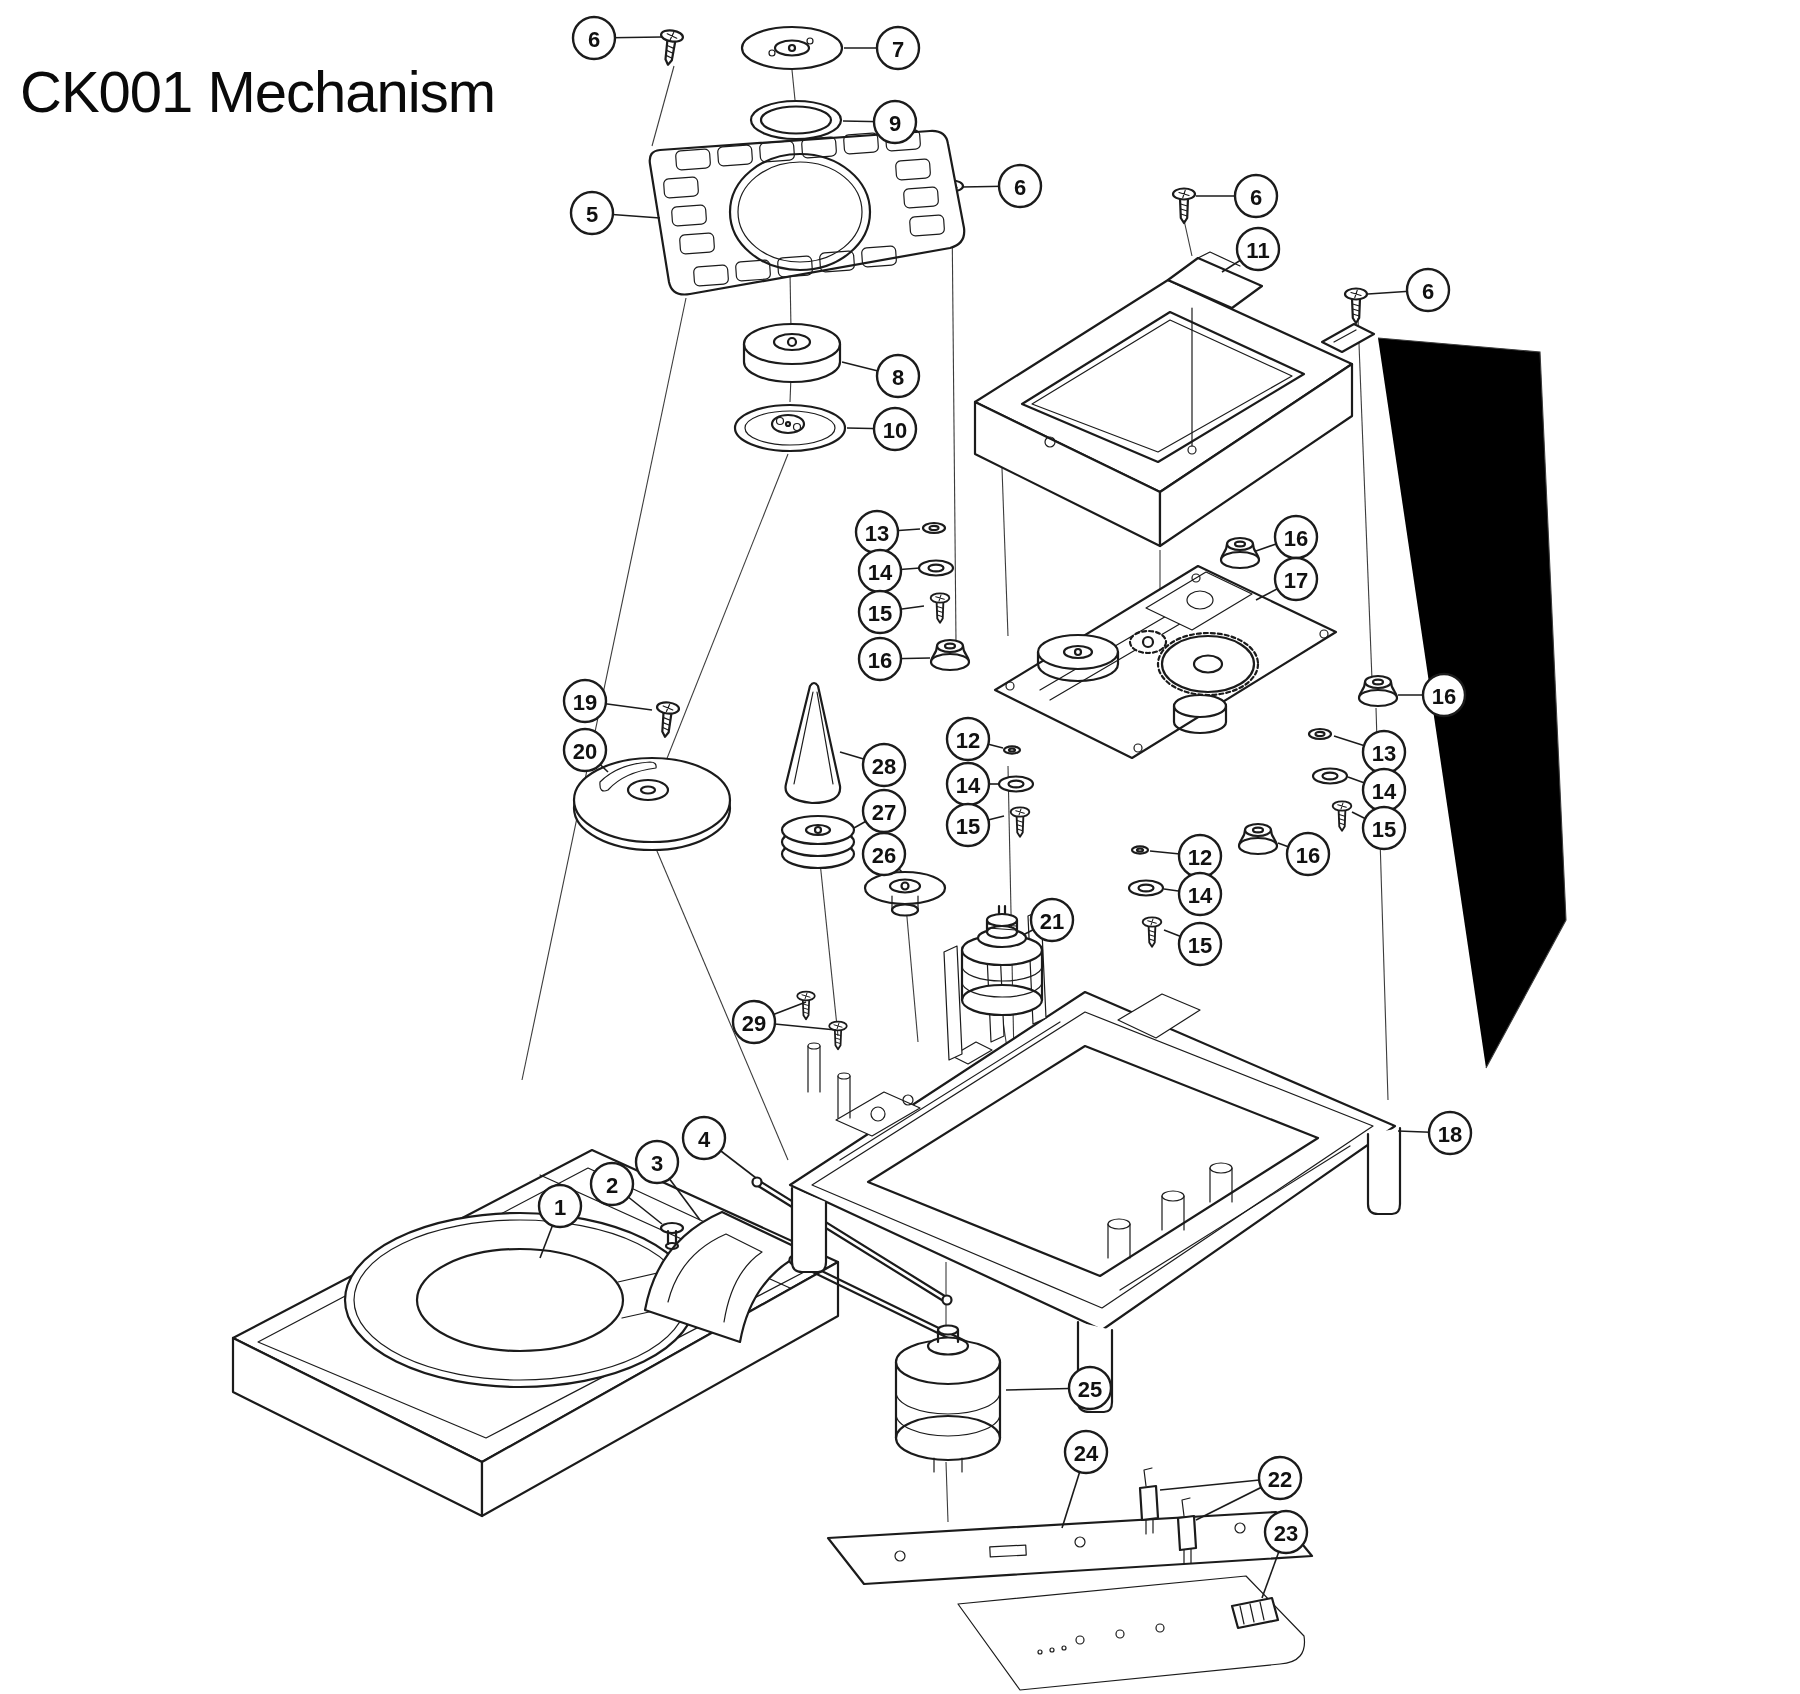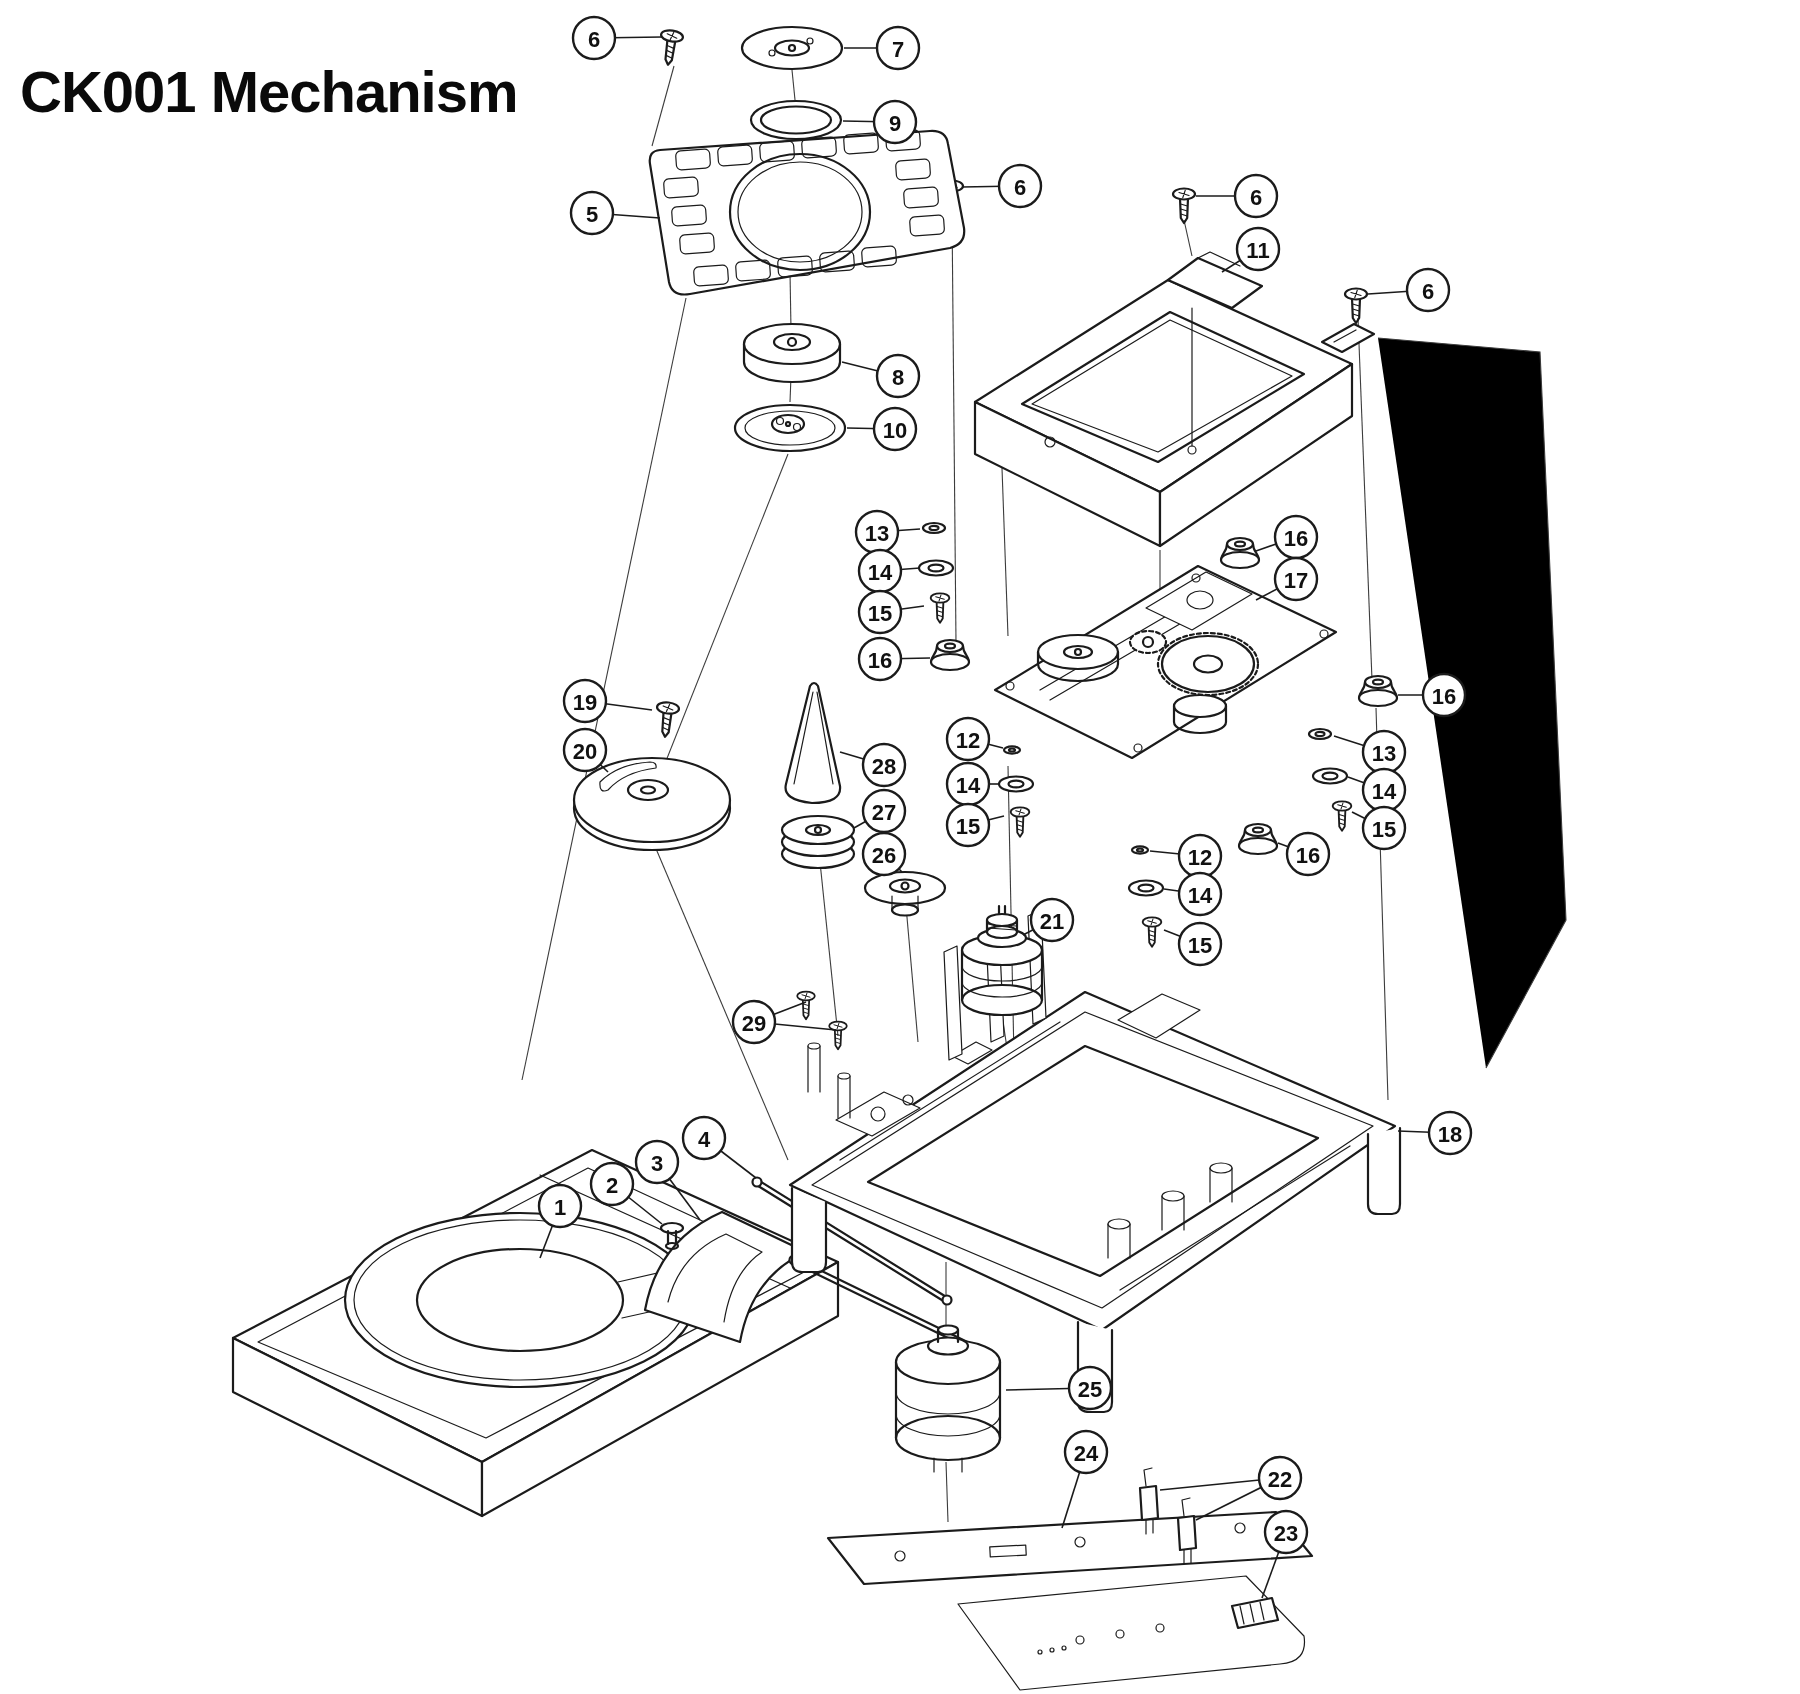--- a/index.html
+++ b/index.html
@@ -1,18 +1,18 @@
 <!DOCTYPE html>
 <html><head>
 <meta charset="utf-8">
 <style>
   html,body{margin:0;padding:0;background:#fff;}
   .canvas{position:relative;width:1800px;height:1694px;background:#ffffff;overflow:hidden;
           font-family:"Liberation Sans",sans-serif;}
-  .title{position:absolute;left:20px;top:58px;font-size:58px;font-weight:bold;
+  .title{position:absolute;left:20px;top:58px;font-size:58px;font-weight:normal;
          color:#0a0a0a;letter-spacing:-1px;white-space:nowrap;}
   svg{position:absolute;inset:0;}
   .art{stroke:#1b1b1b;fill:none;stroke-width:2.2;stroke-linecap:round;stroke-linejoin:round;}
   .fw{fill:#ffffff;}
   .thin{stroke-width:1.2;}
   .proj{stroke:#3c3c3c;stroke-width:1.1;}
   .dash{stroke-dasharray:4 3;}
   .callout line{stroke:#1b1b1b;stroke-width:1.6;}
   .callout circle{fill:#fff;stroke:#1b1b1b;stroke-width:2.4;}
   .callout text{font:600 22px "Liberation Sans",sans-serif;fill:#111;

